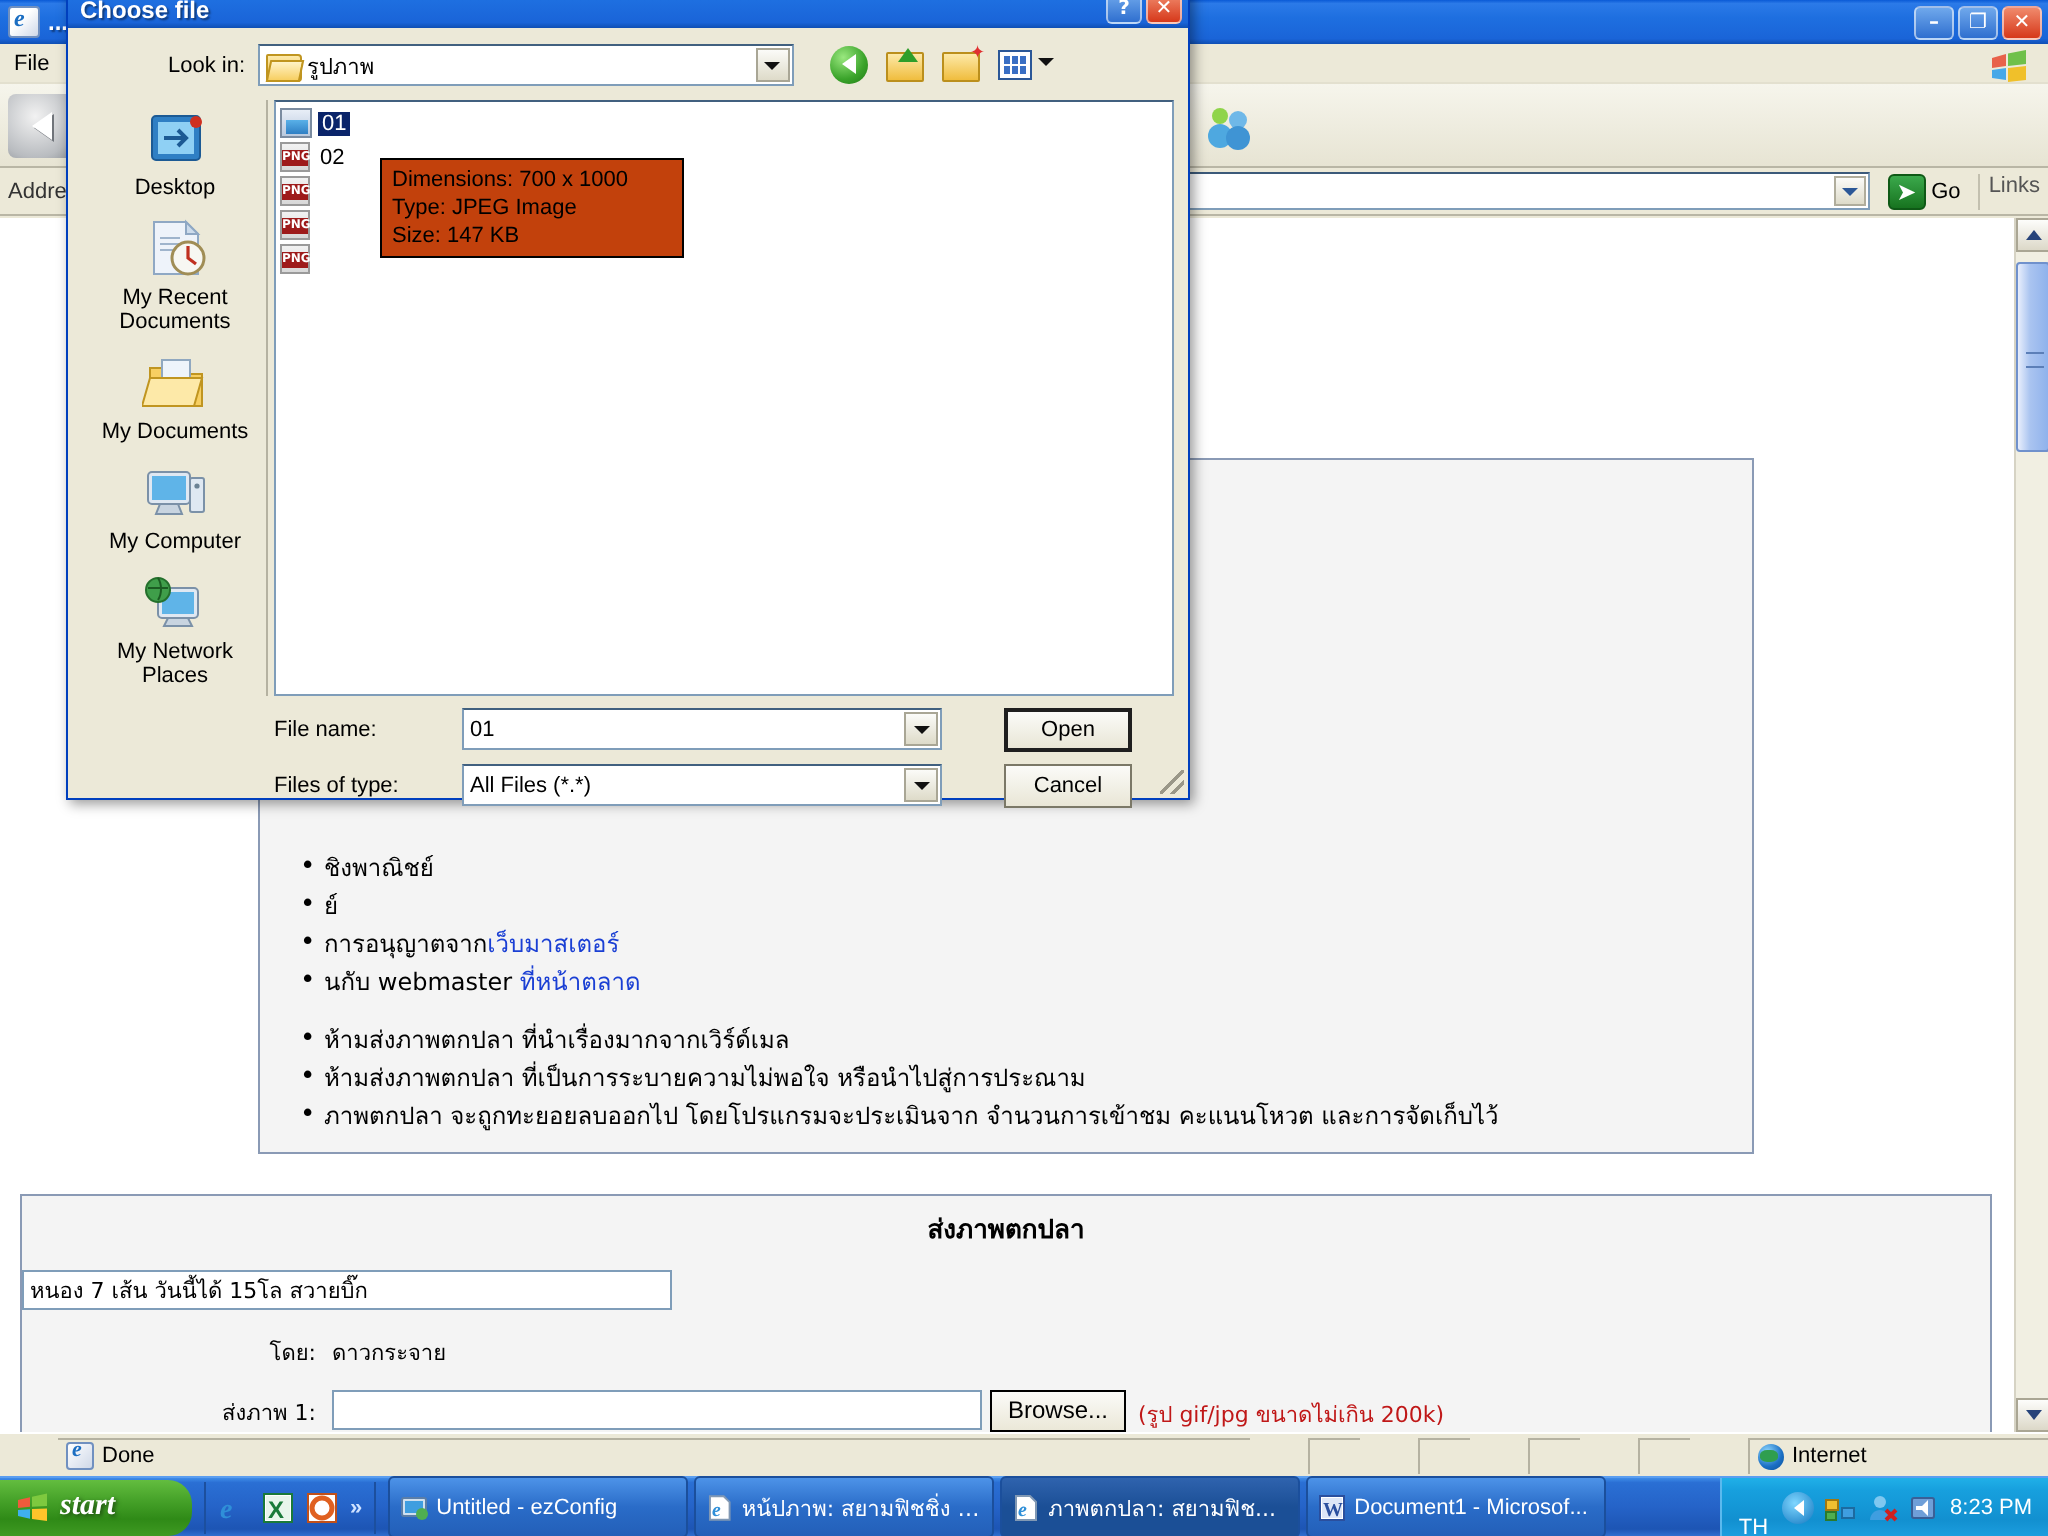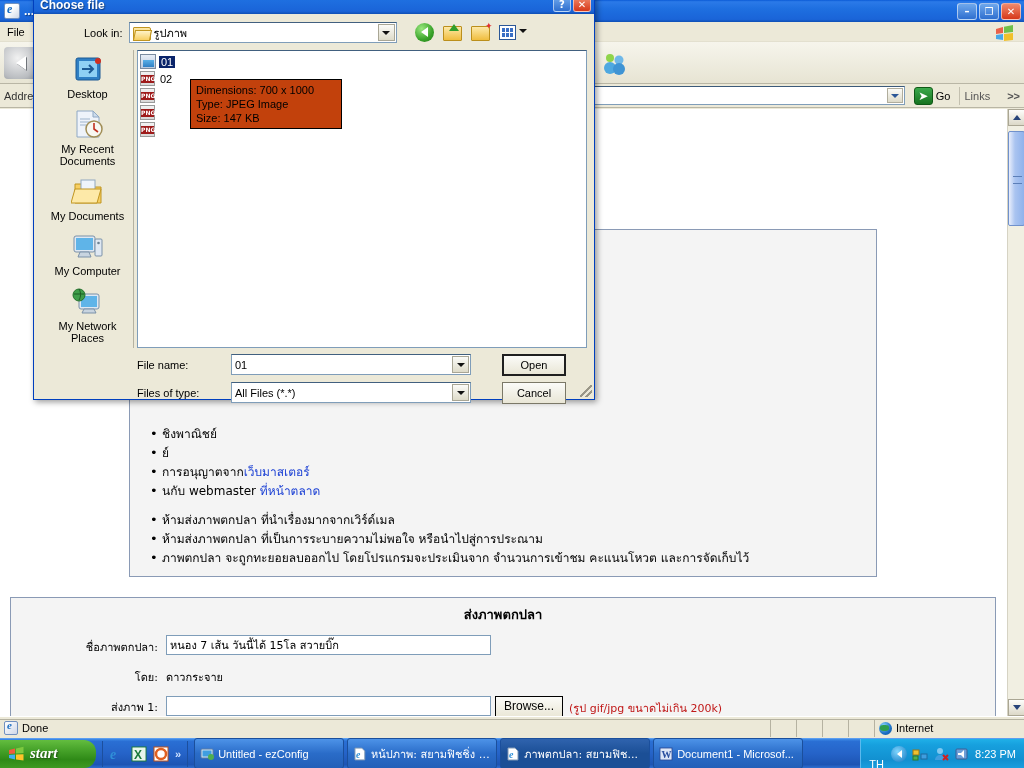--- a/index.html
+++ b/index.html
@@ -91,21 +91,21 @@
     border: 1px solid #b0ad9c; display: flex; align-items: center; justify-content: center;
   }
   .addr-combo-arrow::after { content:""; border-left:4px solid transparent;border-right:4px solid transparent;border-top:4px solid #2b5797; }
   .go-btn { display: flex; align-items: center; gap: 3px; padding: 0 6px; font-size: 11px; }
   .go-icon {
     width: 19px; height: 18px; border-radius: 3px;
     background: linear-gradient(to bottom,#3ba94c,#17731f);
     border: 1px solid #0f5916; display: flex; align-items: center; justify-content: center;
     color: #fff; font-size: 12px; font-weight: bold;
   }
-  .links-btn { padding: 0 4px; font-size: 11px; color: #555; border-left: 1px solid #c3c0af; display:flex; align-items:center; gap:17px; height:18px;}
+  .links-btn { padding: 0 4px; font-size: 11px; color: #555; border-left: 1px solid #c3c0af; display:flex; align-items:center; gap:17px; height:18px;flex-direction:column;}
 
   
   .ie-page {
     position: absolute; left: 0; top: 109px; width: 1024px; height: 607px;
     background: #ffffff; overflow: hidden;
   }
   .page-scroll-v {
     position: absolute; right: 0; top: 0; width: 17px; height: 607px;
     background: #f1efe2; border-left: 1px solid #d6d3c4;
   }
@@ -165,21 +165,21 @@
   .red-note { color: #c01818; font-size: 11px; margin-left: 6px; padding-top:4px;}
 
   
   .ie-status {
     position: absolute; left: 0; top: 716px; width: 1024px; height: 22px;
     background: #ece9d8; border-top: 1px solid #fff;
     display: flex; align-items: center; font-size: 11px;
   }
   .st-pane {
     height: 18px; display: flex; align-items: center; padding: 0 4px; gap: 4px;
-    border-left: 1px solid #b5b2a1; border-top: 1px solid #b5b2a1;
+    border-left: 1px solid #b5b2a1; border-top: 1px solid #b5b2a1; margin-left: 29px;
   }
   .st-main { flex: 1 1 auto; border-left: none; }
   .globe {
     width: 13px; height: 13px; border-radius: 50%;
     background: radial-gradient(circle at 35% 30%,#8fd8ff,#1a6fc4 60%,#0d4f96);
     position: relative; overflow: hidden;
   }
   .globe::after {
     content:""; position:absolute; left:1px; top:3px; width:9px; height:6px;
     background:#2f9e4f; border-radius:40%;
@@ -453,21 +453,20 @@
         <div style="height:10px"></div>
         <div class="rule-line">ห้ามส่งภาพตกปลา ที่นำเรื่องมากจากเวิร์ด์เมล</div>
         <div class="rule-line">ห้ามส่งภาพตกปลา ที่เป็นการระบายความไม่พอใจ หรือนำไปสู่การประณาม</div>
         <div class="rule-line">ภาพตกปลา จะถูกทะยอยลบออกไป โดยโปรแกรมจะประเมินจาก จำนวนการเข้าชม คะแนนโหวต และการจัดเก็บไว้</div>
       </div>
 
       <div class="form-box">
         <div class="form-title thai">ส่งภาพตกปลา</div>
 
         <div class="form-row">
-          <div class="form-label thai">ชื่อภาพตกปลา:</div>
           <div class="tx-input thai" style="width:325px;">หนอง 7 เส้น วันนี้ได้ 15โล สวายบิ๊ก</div>
         </div>
 
         <div class="form-row">
           <div class="form-label thai">โดย:</div>
           <div class="thai" style="font-size:11px;padding-top:3px;">ดาวกระจาย</div>
         </div>
 
         <div class="form-row">
           <div class="form-label thai">ส่งภาพ 1:</div>

